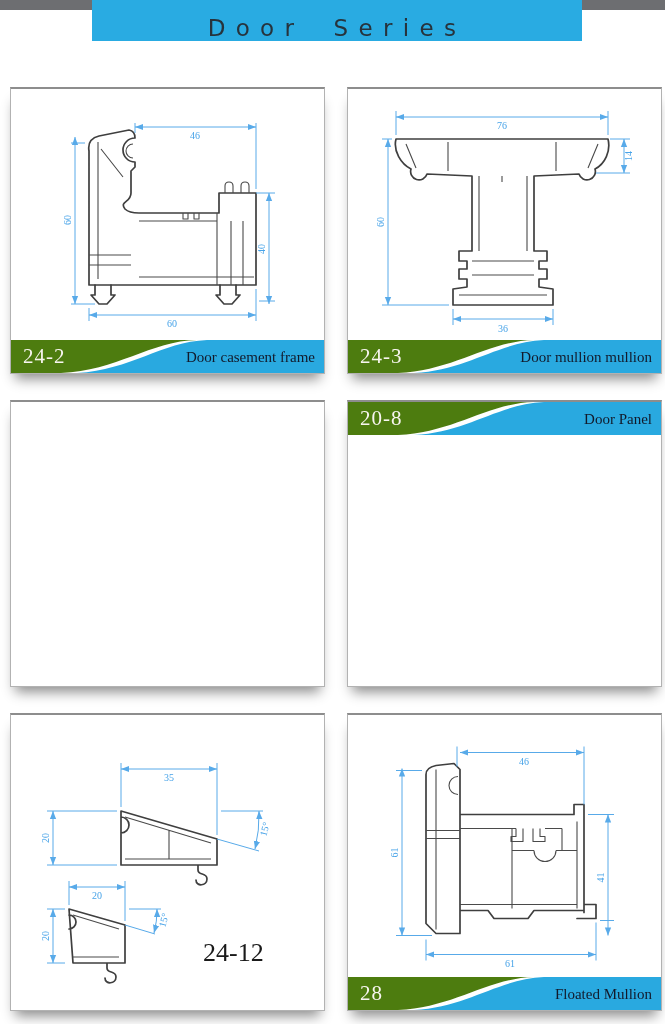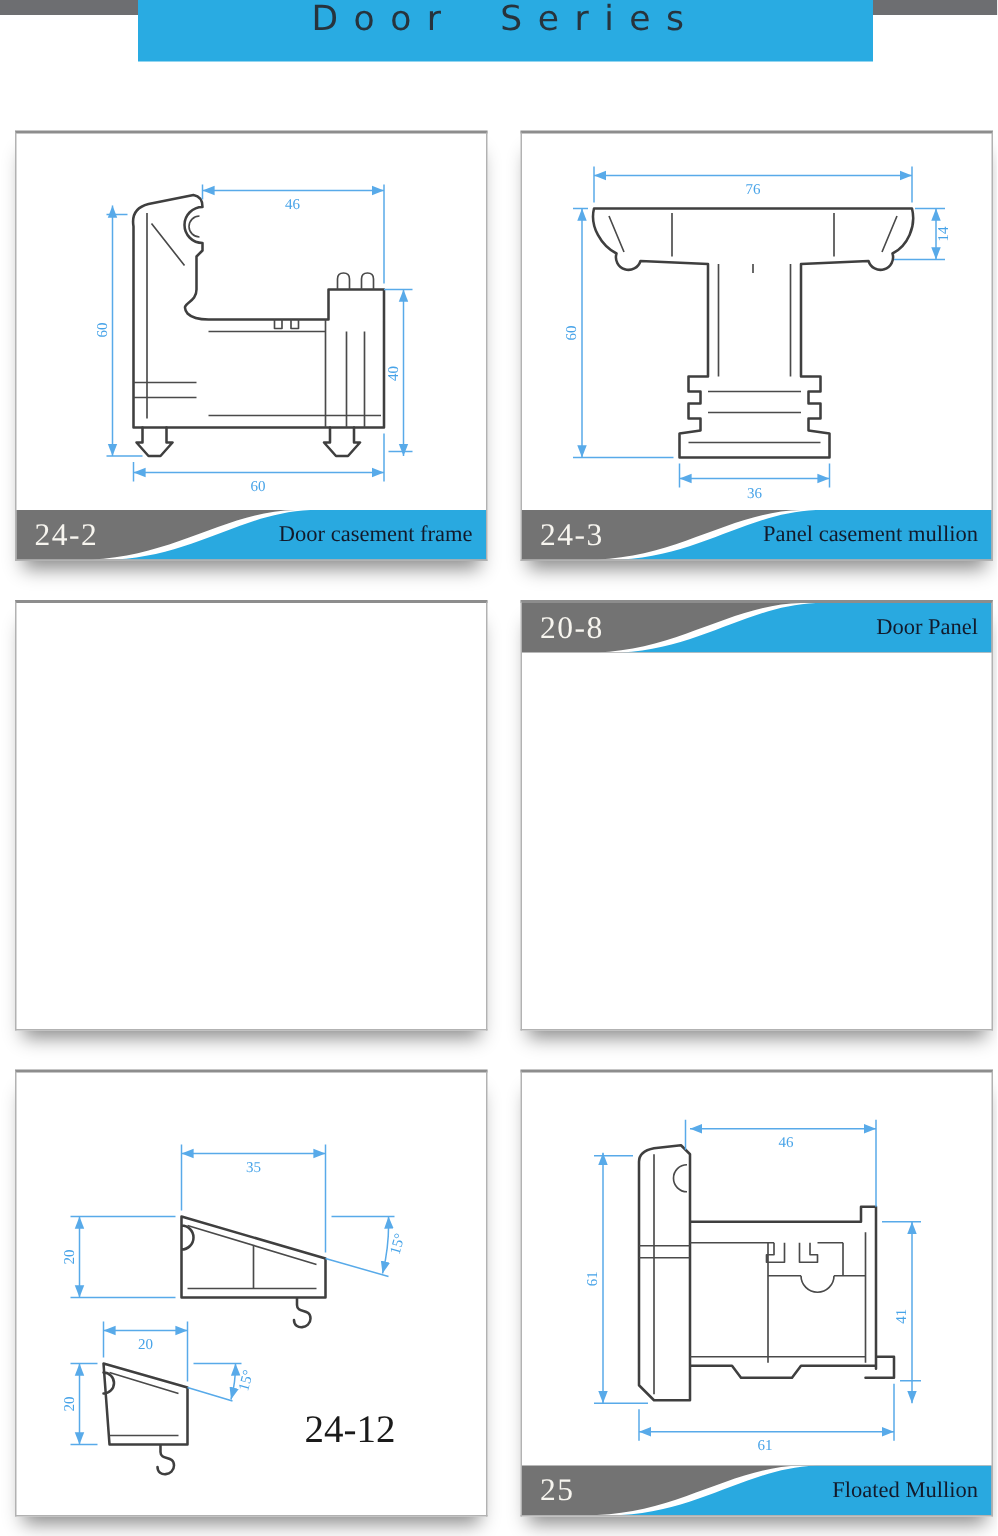--- a/index.html
+++ b/index.html
@@ -1,30 +1,30 @@
 <!DOCTYPE html>
 <html><head>
 <meta charset="utf-8">
 <style>
   html,body{margin:0;padding:0;background:#fff;}
   .page{position:relative;width:665px;height:1024px;background:#fff;overflow:hidden;
         font-family:"Liberation Sans",sans-serif;}
   .topbar{position:absolute;top:0;left:0;width:665px;height:10px;background:#6d6e71;}
   .banner{position:absolute;top:0;left:92px;width:490px;height:41px;background:#29abe2;
-          display:flex;align-items:flex-start;justify-content:center;}
+          display:flex;align-items:flex-end;justify-content:center;}
   .banner .title{color:#27333c;font-size:23px;letter-spacing:0.45em;word-spacing:0.5em;
                  font-family:"DejaVu Sans",sans-serif;}
   .grid{position:absolute;top:87px;left:10px;display:grid;
         grid-template-columns:315px 315px;grid-template-rows:287px 287px 298px;
         column-gap:22px;row-gap:26px;}
   .panel{position:relative;background:#fff;border:1px solid #b2b2b2;border-top:2px solid #8d8d8d;
          box-shadow:0 10px 12px -5px rgba(0,0,0,0.45);display:flex;flex-direction:column;}
   .draw{flex:1;min-height:0;}
   .draw svg{width:100%;height:100%;display:block;}
-  .foot{position:relative;height:33px;background:#737373;flex:0 0 33px;overflow:hidden;text-decoration:underline;}
+  .foot{position:relative;height:33px;background:#4d7c0f;flex:0 0 33px;overflow:hidden;text-decoration:underline;}
   .foot svg.sw{position:absolute;inset:0;width:100%;height:100%;}
   .code{position:absolute;left:12px;top:50%;transform:translateY(-52%);color:#f7f5ef;
         font-family:"Liberation Serif",serif;font-size:21px;letter-spacing:1px;z-index:2;}
   .plabel{position:absolute;right:9px;top:50%;transform:translateY(-48%);color:#121a2b;
         font-family:"Liberation Serif",serif;font-size:15px;z-index:2;text-align:center;}
   .pf{stroke:#3f3f3f;stroke-width:1.7;fill:none;stroke-linejoin:round;stroke-linecap:round;}
   .pi{stroke:#4a4a4a;stroke-width:1.1;fill:none;stroke-linejoin:round;}
   .dl,.dx{stroke:#58aae9;stroke-width:1;fill:none;}
   .dt{fill:#47a3e8;font-family:"Liberation Serif",serif;font-size:10px;}
   .xcode{fill:#1a1a1a;font-family:"Liberation Serif",serif;font-size:26px;}
@@ -91,21 +91,21 @@
           <text class="dt" x="36" y="133" text-anchor="middle" transform="rotate(-90 36 133)">60</text>
           <text class="dt" x="155" y="243" text-anchor="middle">36</text>
         </svg>
       </div>
       <div class="foot">
         <svg class="sw" viewBox="0 0 313 33" preserveAspectRatio="none">
           <path d="M50,33 C105,31 140,1 186,0 L313,0 L313,33 Z" fill="#ffffff"></path>
           <path d="M66,33 C120,30 150,2 196,0 L313,0 L313,33 Z" fill="#29a9e0"></path>
         </svg>
         <span class="code">24-3</span>
-        <span class="plabel">Panel casement mullion</span>
+        <span class="plabel">Door mullion mullion</span>
       </div>
     </div>
 
     <div class="panel">
     </div>
 
     <div class="panel">
       <div class="foot">
         <svg class="sw" viewBox="0 0 313 33" preserveAspectRatio="none">
           <path d="M50,33 C105,31 140,1 186,0 L313,0 L313,33 Z" fill="#ffffff"></path>
@@ -155,19 +155,19 @@
           <text class="dt" x="50" y="132" text-anchor="middle" transform="rotate(-90 50 132)">61</text>
           <text class="dt" x="256" y="157" text-anchor="middle" transform="rotate(-90 256 157)">41</text>
           <text class="dt" x="162" y="246" text-anchor="middle">61</text>
         </svg>
       </div>
       <div class="foot">
         <svg class="sw" viewBox="0 0 313 33" preserveAspectRatio="none">
           <path d="M50,33 C105,31 140,1 186,0 L313,0 L313,33 Z" fill="#ffffff"></path>
           <path d="M66,33 C120,30 150,2 196,0 L313,0 L313,33 Z" fill="#29a9e0"></path>
         </svg>
-        <span class="code">25</span>
+        <span class="code">28</span>
         <span class="plabel">Floated Mullion</span>
       </div>
     </div>
 
   </div>
 </div>
 
 </body></html>

